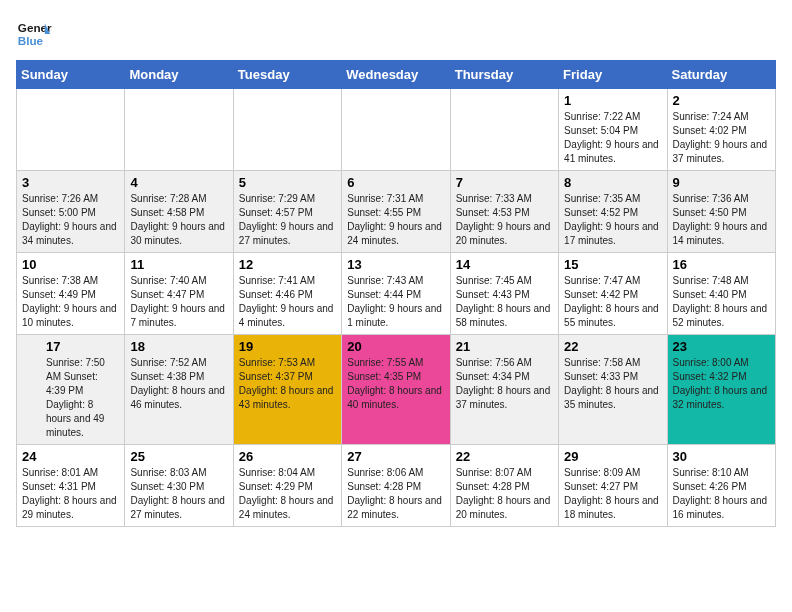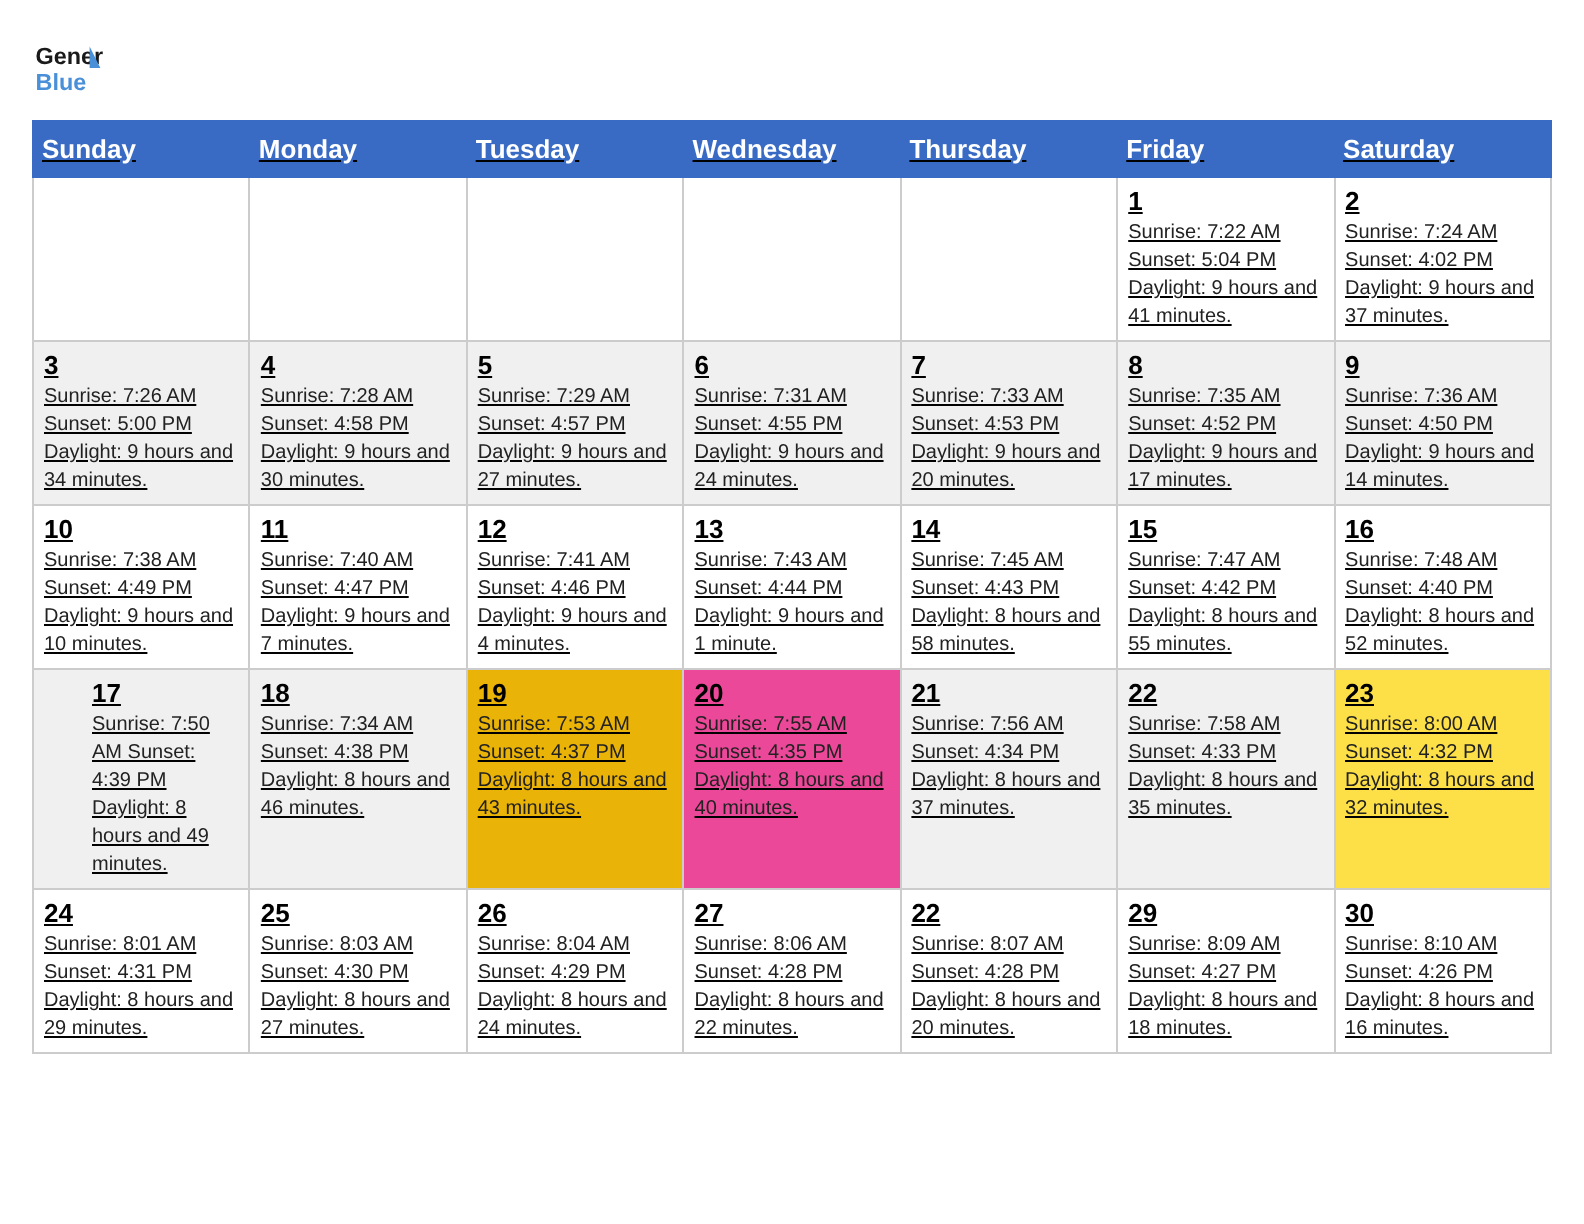--- a/index.html
+++ b/index.html
@@ -43,21 +43,20 @@
       color: #1a1a1a;
     }
     .location-subtitle {
       font-size: 16px;
       color: #555;
     }
     .calendar {
       width: 100%;
       border-collapse: collapse;
       font-size: 11px;
-      text-decoration: underline;
     }
     .calendar th {
       background: #3a6bc4;
       color: #fff;
       padding: 6px 4px;
       text-align: left;
       font-size: 13px;
       font-weight: bold;
       border: 1px solid #3a6bc4;
     }
@@ -232,21 +231,21 @@
       </tr>
       <tr>
         <td style="background: rgb(240, 240, 240); padding-left: 29px;">
           <span class="day-number">17</span>
           <div class="day-info">Sunrise: 7:50 AM
 Sunset: 4:39 PM
 Daylight: 8 hours and 49 minutes.</div>
         </td>
         <td style="background: rgb(240, 240, 240); margin-top: 17px;">
           <span class="day-number">18</span>
-          <div class="day-info">Sunrise: 7:34 AM
+          <div class="day-info">Sunrise: 7:52 AM
 Sunset: 4:38 PM
 Daylight: 8 hours and 46 minutes.</div>
         </td>
         <td style="background: #eab308;">
           <span class="day-number">19</span>
           <div class="day-info">Sunrise: 7:53 AM
 Sunset: 4:37 PM
 Daylight: 8 hours and 43 minutes.</div>
         </td>
         <td style="background: #ec4899;">
@@ -260,21 +259,21 @@
           <div class="day-info">Sunrise: 7:56 AM
 Sunset: 4:34 PM
 Daylight: 8 hours and 37 minutes.</div>
         </td>
         <td style="background: rgb(240, 240, 240);">
           <span class="day-number">22</span>
           <div class="day-info">Sunrise: 7:58 AM
 Sunset: 4:33 PM
 Daylight: 8 hours and 35 minutes.</div>
         </td>
-        <td style="background: #fde047;">
+        <td style="background: #14b8a6;">
           <span class="day-number">23</span>
           <div class="day-info">Sunrise: 8:00 AM
 Sunset: 4:32 PM
 Daylight: 8 hours and 32 minutes.</div>
         </td>
       </tr>
       <tr>
         <td>
           <span class="day-number">24</span>
           <div class="day-info">Sunrise: 8:01 AM

